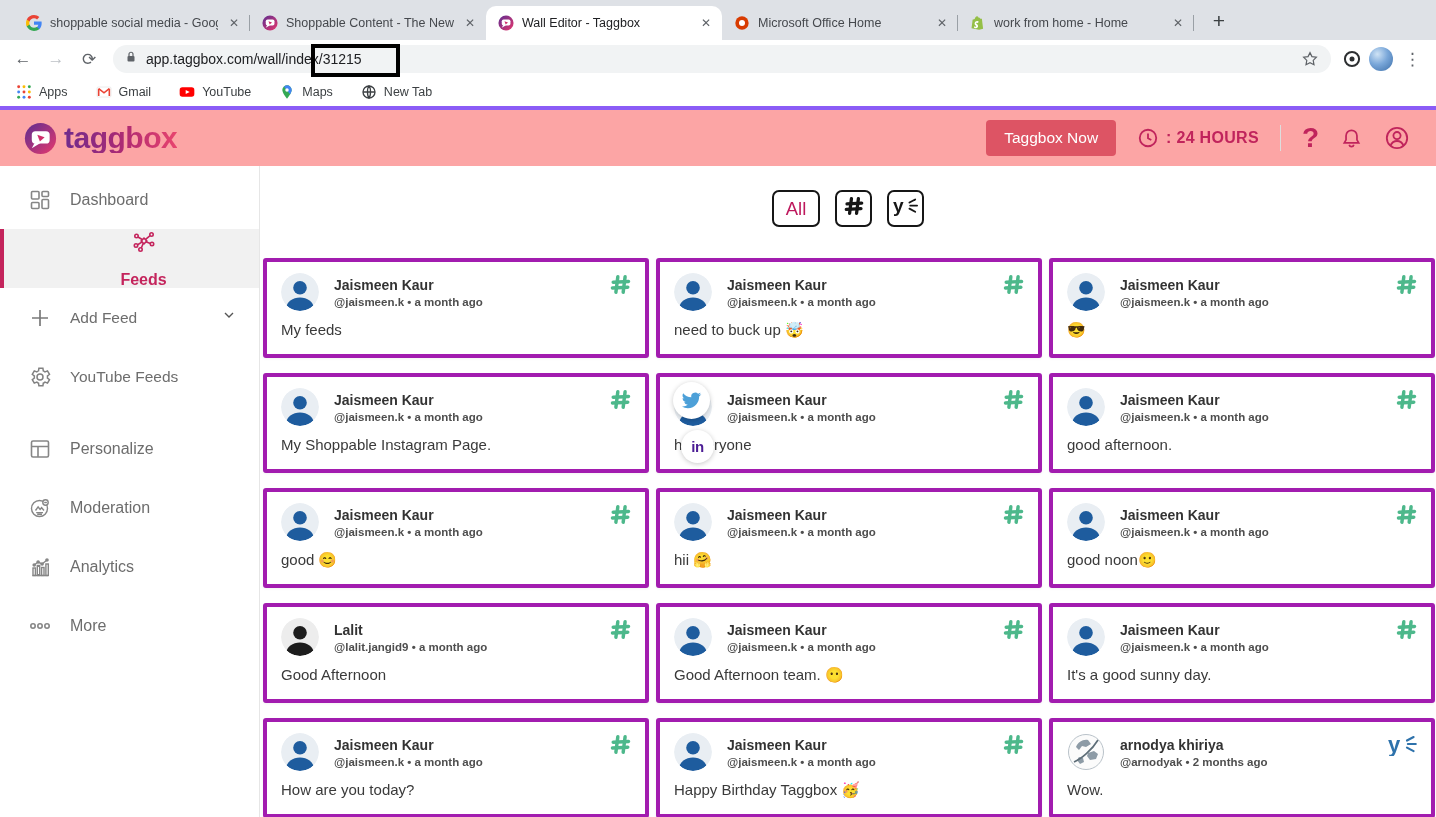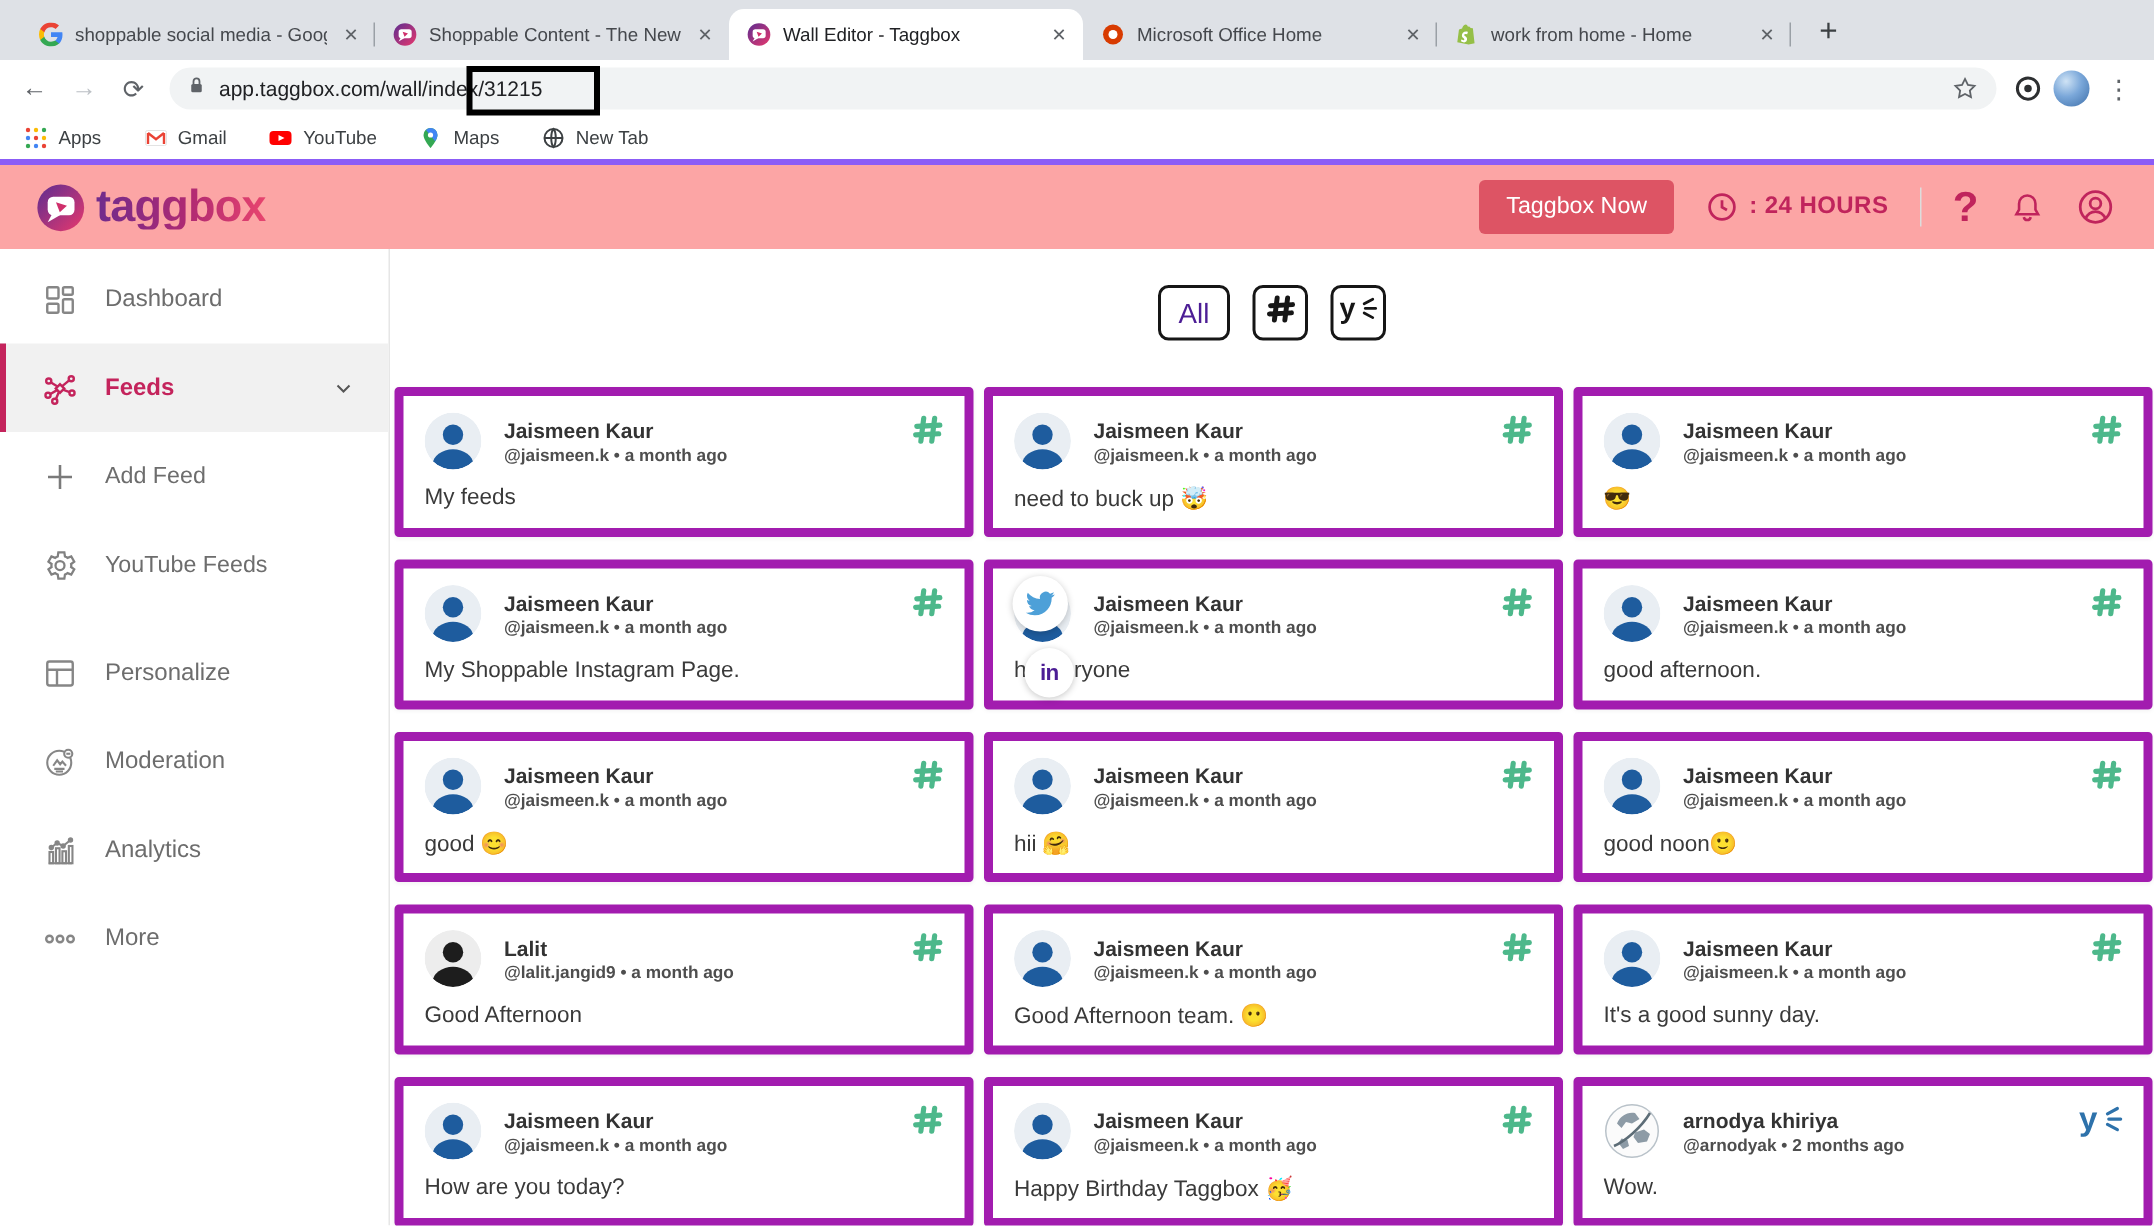--- a/index.html
+++ b/index.html
@@ -50,33 +50,33 @@
              padding:9px 18px; font-family:inherit; }
   .timer { display:flex; align-items:center; gap:7px; color:#c0245c; font-size:16px; font-weight:700; letter-spacing:.3px; }
   .hdr-div { width:1px; height:26px; background:#ddd; }
   .hicon { color:#c0245c; display:inline-flex; align-items:center; }
   .q { font-size:28px; font-weight:700; line-height:1; }
   .app-body { display:flex; height:651px; }
   aside { width:260px; border-right:1px solid #e6e6e6; padding-top:4px; background:#fff; }
   .side-item { height:59px; display:flex; align-items:center; gap:18px; padding-left:28px;
                font-size:16px; color:#6d6d6d; position:relative; }
   .side-item.sub { font-size:15.5px; }
-  .side-item.active { background:#f1f1f1; color:#c4245c; font-weight:700; }
+  .side-item.active { background:#f1f1f1; color:#c4245c; font-weight:700;flex-direction:column; }
   .side-item.active::before { content:""; position:absolute; left:0; top:0; bottom:0; width:4px; background:#c4245c; }
   .side-item.gap { margin-top:13px; }
   .sicon { width:24px; height:24px; display:inline-flex; }
   .sicon svg { width:24px; height:24px; }
   .chev { margin-left:auto; margin-right:22px; display:inline-flex; }
   main { flex:1; position:relative; background:#fff; }
   .filterbar { display:flex; justify-content:center; gap:15px; margin-top:24px; }
   .fbtn { height:37px; border:2px solid #161616; border-radius:7px; background:#fff; font-size:18.5px;
-          color:#4c1d95; display:flex; align-items:center; justify-content:center; padding:0 12px; font-family:inherit; }
+          color:#be185d; display:flex; align-items:center; justify-content:center; padding:0 12px; font-family:inherit; }
   .fbtn.sq { width:37px; padding:0; }
   .grid { display:grid; grid-template-columns:repeat(3,386px); gap:15px 7px; margin:31px 0 0 3px; }
-  .card { position:relative; height:100px; background:#fff; border:6px solid #a21caf; border-radius:3px;
+  .card { position:relative; height:100px; background:#fff; border:4px solid #a21caf; border-radius:3px;
           box-shadow:0 1px 3px rgba(0,0,0,.05); padding:11px 14px; }
   .card-head { display:flex; gap:15px; align-items:center; }
   .pavatar { width:38px; height:38px; border-radius:50%; overflow:hidden; flex:0 0 38px; display:inline-flex; }
   .pname { font-size:14px; font-weight:700; color:#333; }
   .pmeta { font-size:11.5px; font-weight:700; color:#4e4e4e; margin-top:3px; }
   .pcontent { margin-top:10px; font-size:15px; color:#3a3a3a; white-space:nowrap; overflow:hidden; }
   .pplatform { position:absolute; top:11px; right:13px; display:inline-flex; }
   .ov { position:absolute; background:#fff; border-radius:50%; box-shadow:0 1px 5px rgba(0,0,0,.22);
         display:flex; align-items:center; justify-content:center; z-index:5; }
   .ov-tw { width:37px; height:37px; left:13px; top:5px; }

